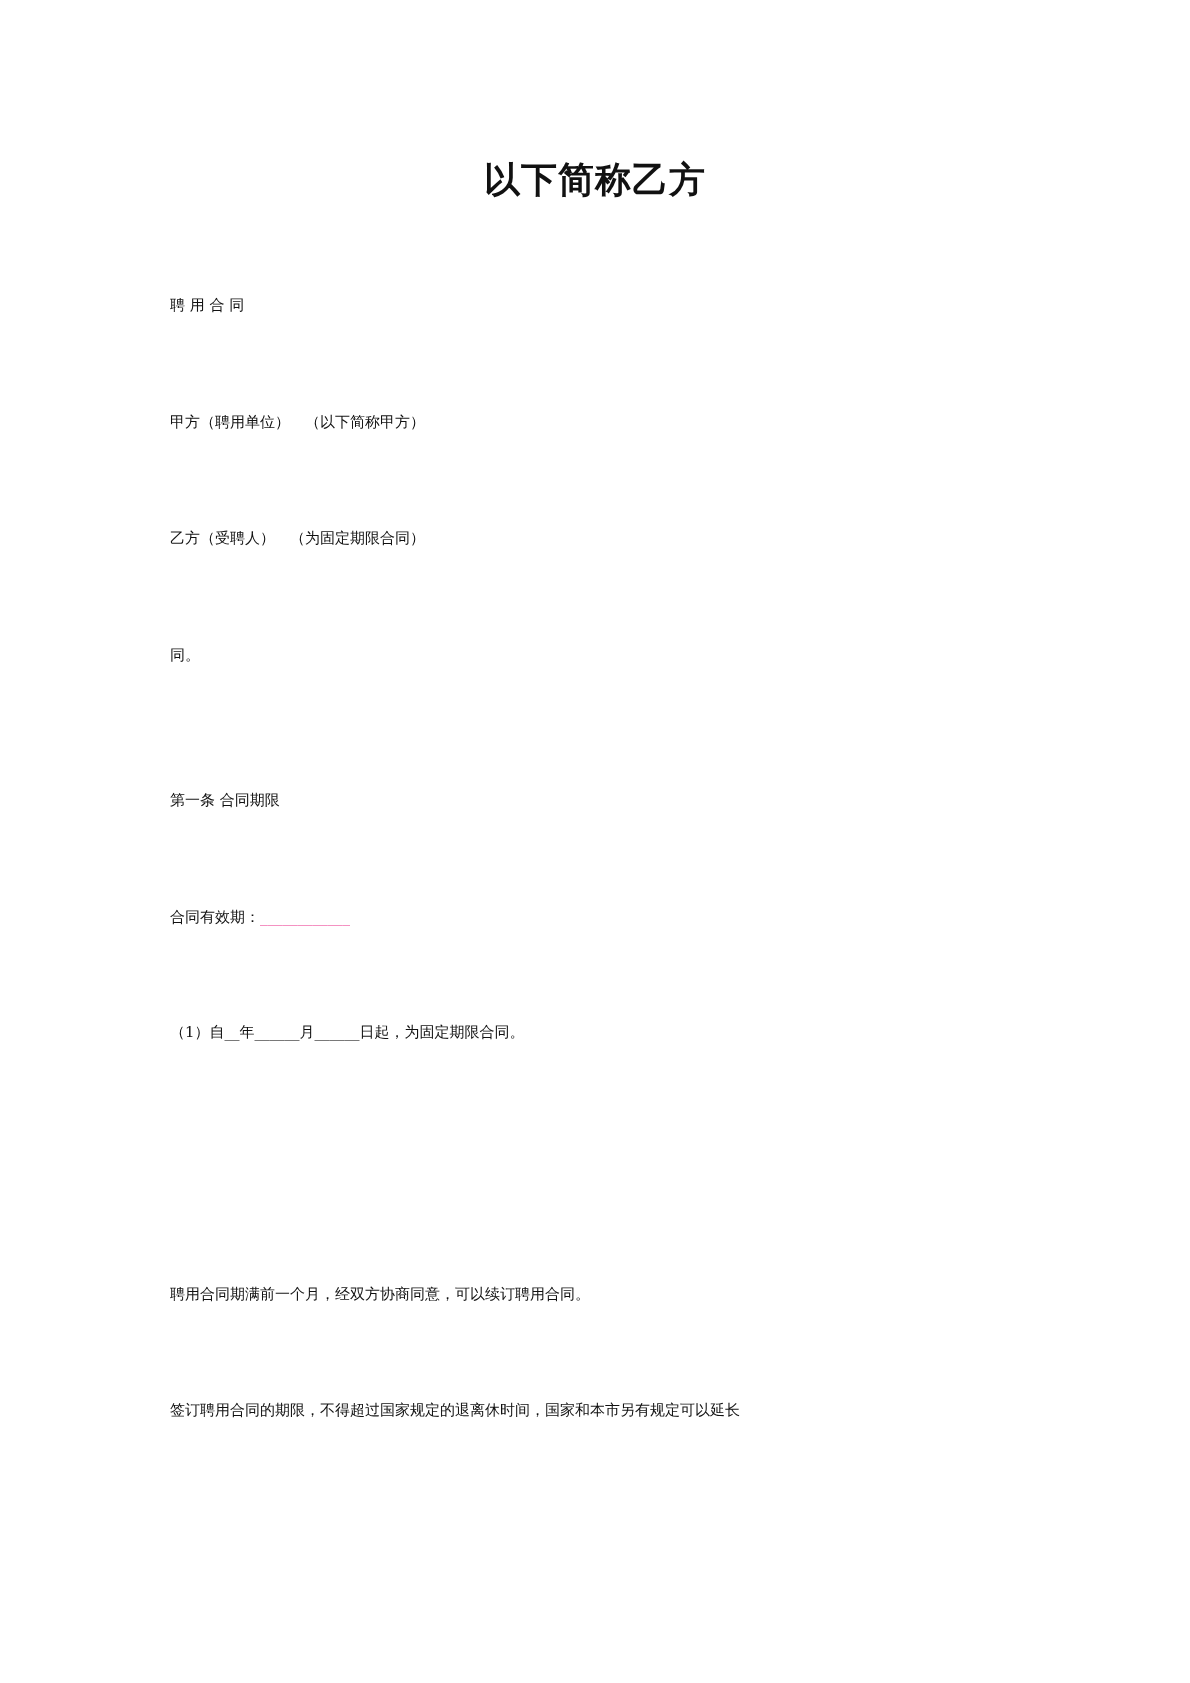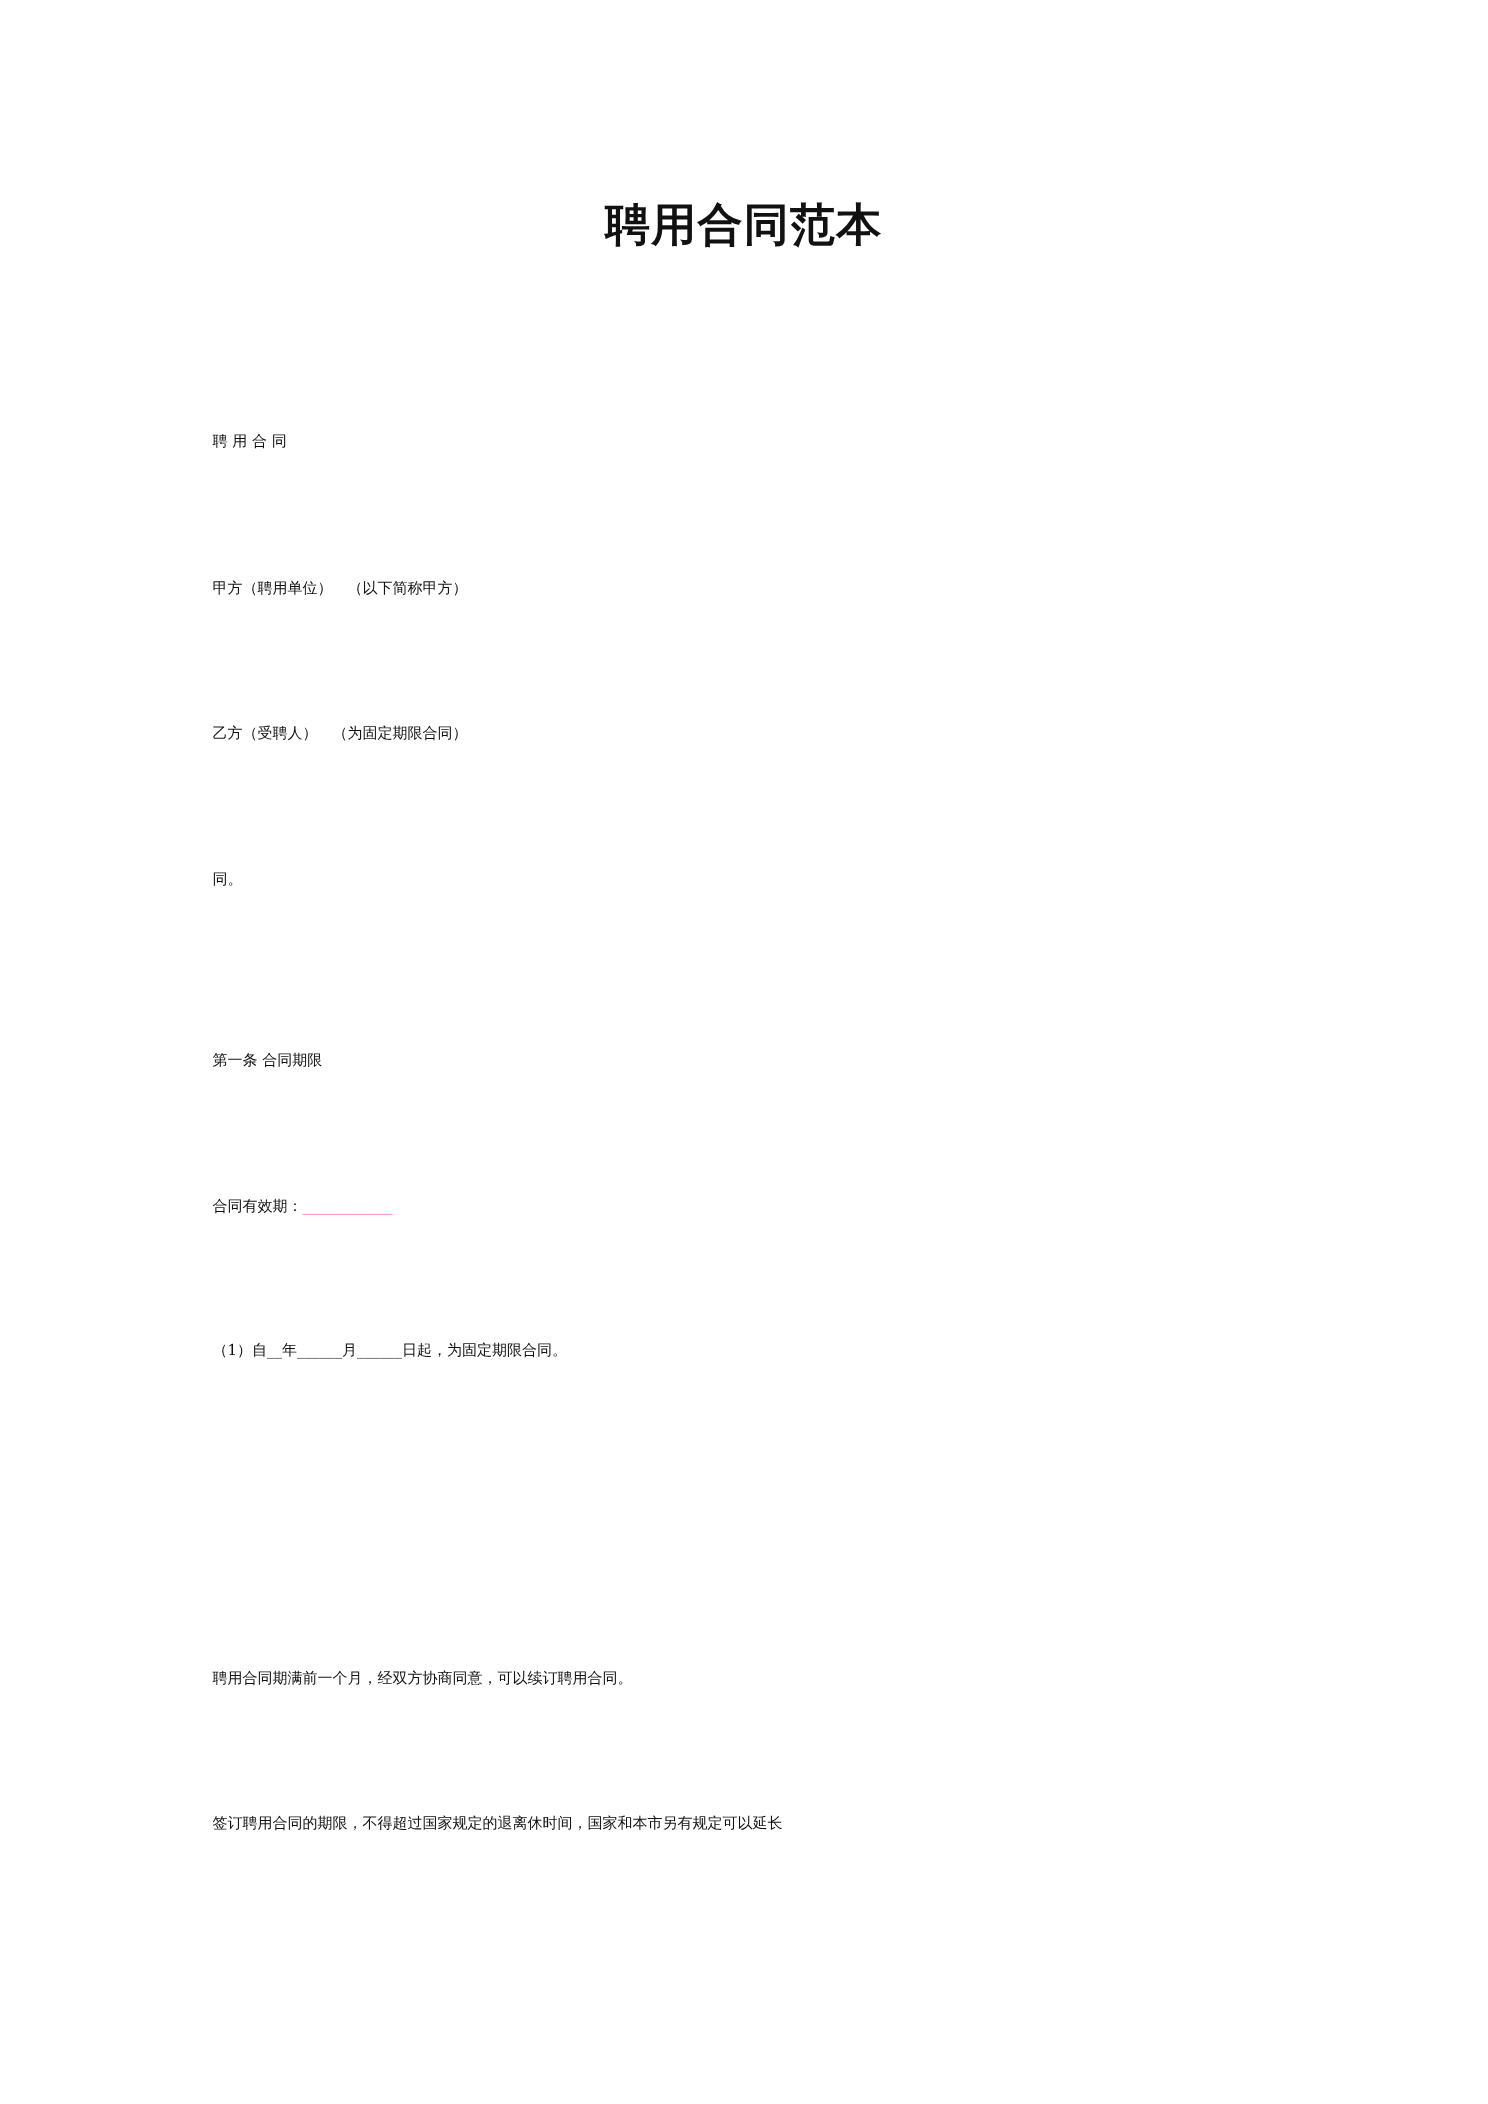--- a/index.html
+++ b/index.html
@@ -1,27 +1,27 @@
 <!DOCTYPE html>
 <html><head>
 <meta charset="utf-8">
 <style>
   html, body { margin: 0; padding: 0; background: #ffffff; }
   body { width: 1190px; height: 1683px; position: relative; overflow: hidden;
          font-family: "DejaVu Serif", "Liberation Serif", serif; color: #111; }
   .title { position: absolute; top: 156px; left: 0; width: 1190px; text-align: center;
            font-size: 36px; font-weight: bold; letter-spacing: 1px; }
-  .p { position: absolute; left: 170px; width: 850px; font-size: 12px; line-height: 30px; margin-top: 48px; }
+  .p { position: absolute; left: 170px; width: 850px; font-size: 15px; line-height: 30px; }
   .blank { color: #ec4899; }
 </style>
 </head>
 <body>
 
 <div>
-  <div class="title">聘用合同范本</div>
+  <div class="title">以下简称乙方</div>
 
   <div class="p" style="top:290px;">聘 用 合 同</div>
 
   <div class="p" style="top:407px;">甲方（聘用单位）　（以下简称甲方）</div>
 
   <div class="p" style="top:523px;">乙方（受聘人）　（为固定期限合同）</div>
 
   <div class="p" style="top:640px;">
     <div>同。</div>
   </div>

